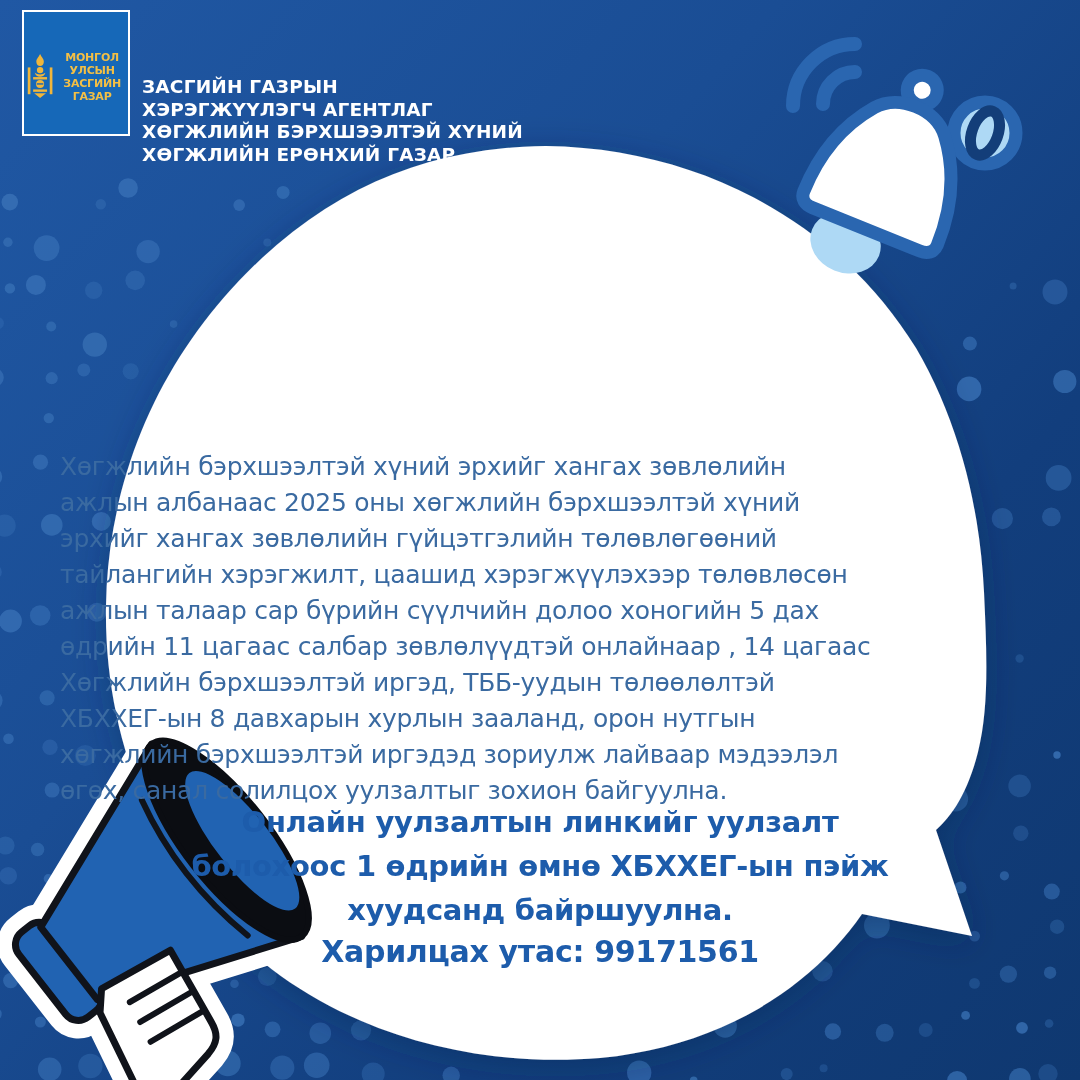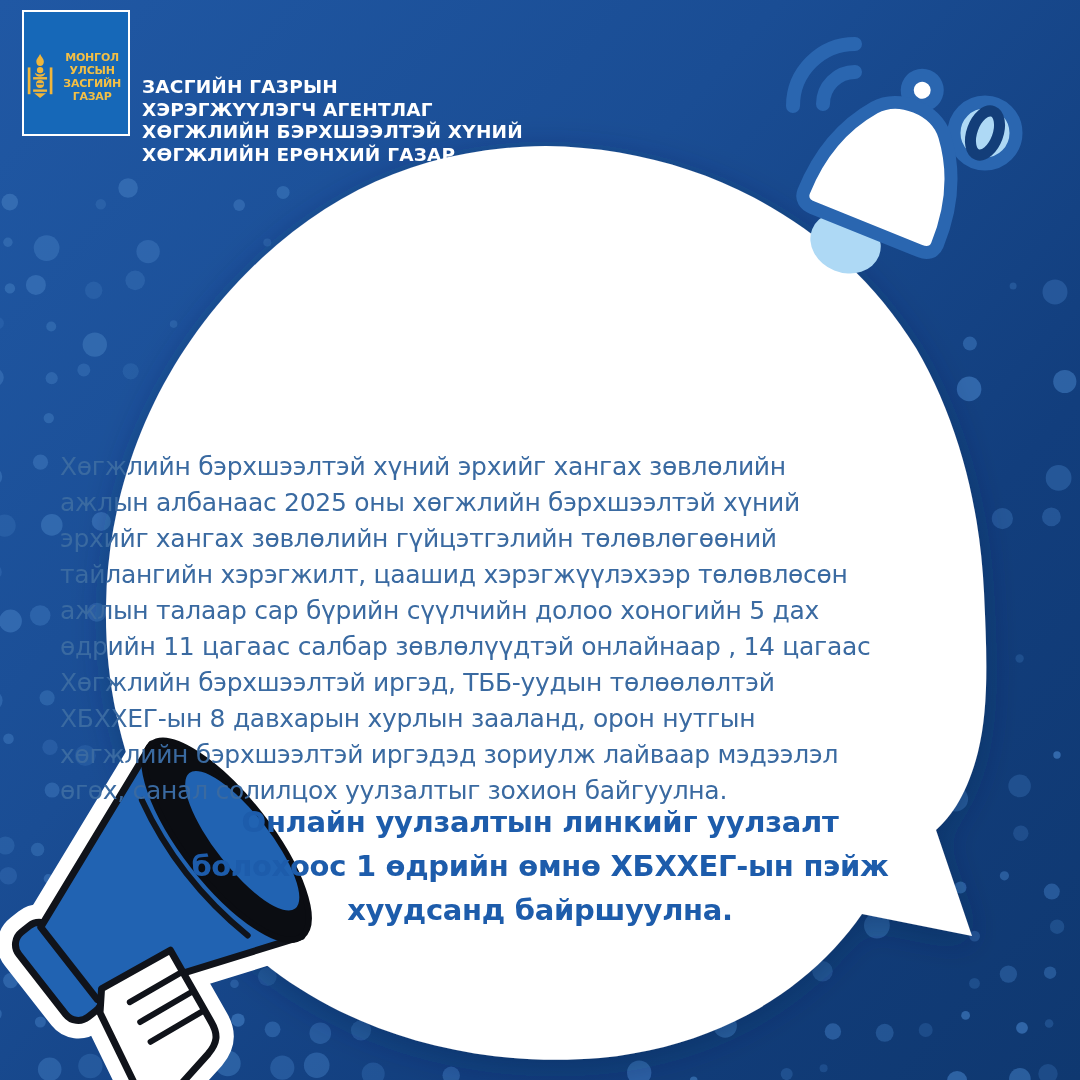--- a/index.html
+++ b/index.html
@@ -313,14 +313,15 @@
 тайлангийн хэрэгжилт, цаашид хэрэгжүүлэхээр төлөвлөсөн
 ажлын талаар сар бүрийн сүүлчийн долоо хоногийн 5 дах
 өдрийн 11 цагаас салбар зөвлөлүүдтэй онлайнаар , 14 цагаас
 Хөгжлийн бэрхшээлтэй иргэд, ТББ-уудын төлөөлөлтэй
 ХБХХЕГ-ын 8 давхарын хурлын зааланд, орон нутгын
 хөгжлийн бэрхшээлтэй иргэдэд зориулж лайваар мэдээлэл
 өгөх, санал солилцох уулзалтыг зохион байгуулна.</div>
   <div class="bubble-highlight">Онлайн уулзалтын линкийг уулзалт
 болохоос 1 өдрийн өмнө ХБХХЕГ-ын пэйж
 хуудсанд байршуулна.</div>
+  <div class="bubble-contact">Харилцах утас: 99171561</div>
 
 </div>
 
 </body></html>

